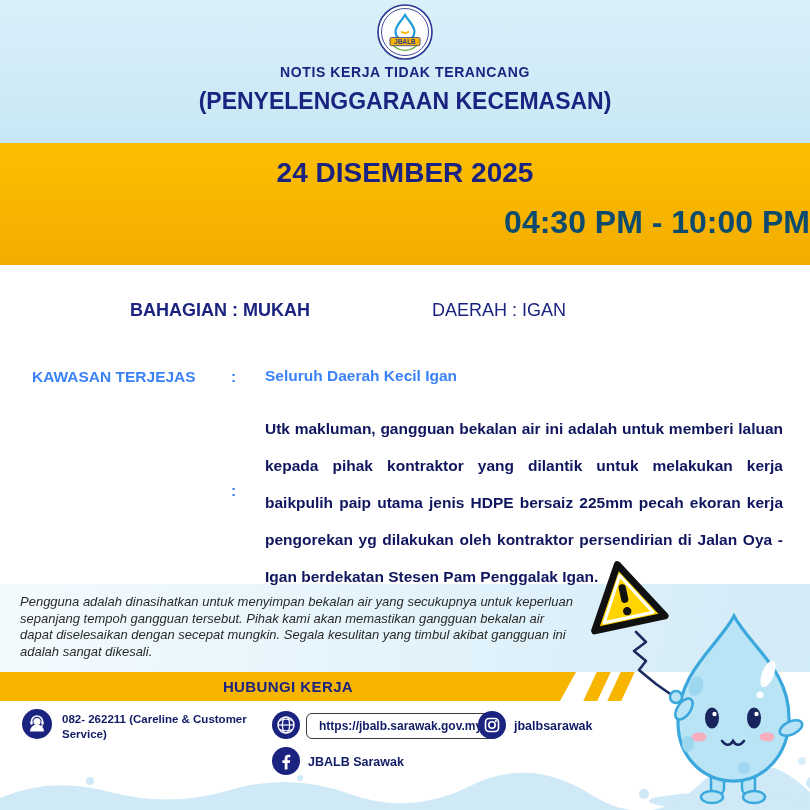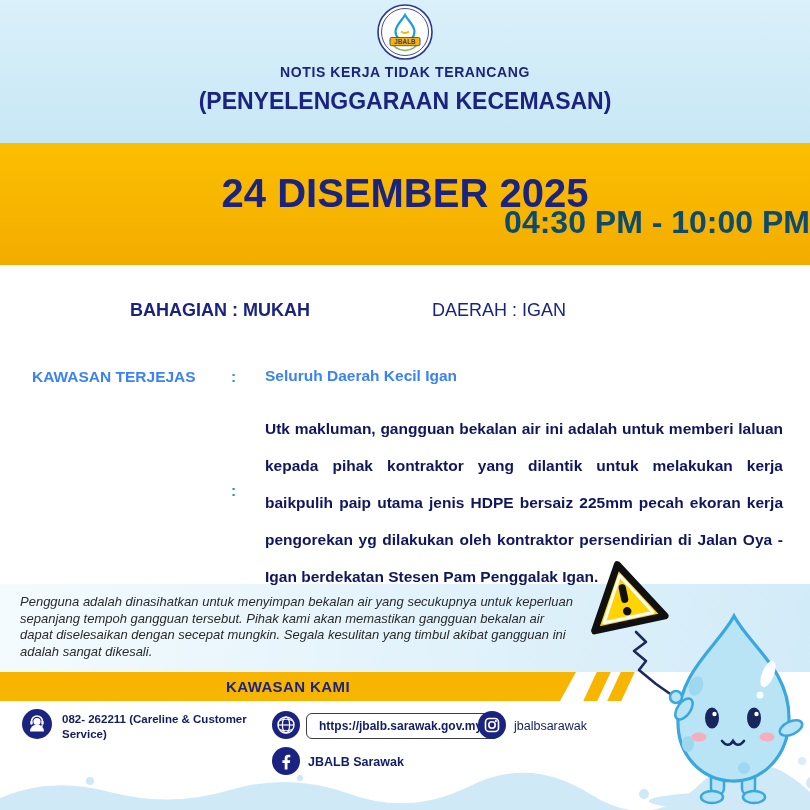--- a/index.html
+++ b/index.html
@@ -18,21 +18,21 @@
 
   
   .logo{ position:absolute; left:377px; top:4px; width:56px; height:56px; }
   .title{ position:absolute; left:0; top:64px; width:100%; text-align:center;
           font-size:14px; font-weight:bold; letter-spacing:.6px; color:#1b2380; }
   .subtitle{ position:absolute; left:0; top:88px; width:100%; text-align:center;
           font-size:23px; font-weight:bold; color:#1b2380; }
 
   
   .date{ position:absolute; left:0; top:157px; width:100%; text-align:center;
-          font-size:40px; font-weight:bold; color:#1b2380;margin-top:14px; }
+          font-size:28px; font-weight:bold; color:#1b2380; }
   .time{ position:absolute; left:0; top:204px; width:100%; text-align:right;
           font-size:32px; font-weight:bold; color:#0c4a6e; }
 
   
   .bahagian{ position:absolute; left:130px; top:300px; font-size:18px; font-weight:bold; color:#1b2380; }
   .daerah{ position:absolute; left:432px; top:300px; font-size:18px; font-weight:normal; color:#1b2380; }
 
   
   .dlabel, .dcolon, .dvalue{ font-size:15.5px; font-weight:bold; color:#3b82f6; }
   .l1{ position:absolute; left:32px;  top:368px; }
@@ -61,21 +61,21 @@
   
   .c-icon{ position:absolute; }
   .careline-icon{ left:22px; top:709px; width:30px; height:30px; }
   .careline-text{ position:absolute; left:62px; top:712px; width:208px;
          font-size:11.5px; font-weight:bold; color:#121c66; line-height:15px; }
   .globe-icon{ left:272px; top:711px; width:28px; height:28px; }
   .url-pill{ position:absolute; left:306px; top:713px; padding:5px 12px;
          border:1.5px solid #3c3c3c; border-radius:6px; background:#fff;
          font-size:12px; font-weight:bold; color:#121c66; }
   .ig-icon{ left:478px; top:711px; width:28px; height:28px; }
-  .ig-text{ position:absolute; left:514px; top:719px; font-size:12.5px; font-weight:normal; color:#121c66; }
+  .ig-text{ position:absolute; left:514px; top:719px; font-size:12.5px; font-weight:bold; color:#121c66; }
   .fb-icon{ left:272px; top:747px; width:28px; height:28px; }
   .fb-text{ position:absolute; left:308px; top:755px; font-size:12.5px; font-weight:bold; color:#121c66; }
 
   
   .mascot{ position:absolute; left:584px; top:558px; width:236px; height:252px; z-index:6; }
 </style>
 </head>
 <body>
 
 <div class="poster">
@@ -111,21 +111,21 @@
   <div class="dlabel l1">KAWASAN TERJEJAS</div>
   <div class="dcolon c1">:</div>
   <div class="dvalue v1">Seluruh Daerah Kecil Igan</div>
 
   <div class="dcolon c2">:</div>
   <div class="para">Utk makluman, gangguan bekalan air ini adalah untuk memberi laluan kepada pihak kontraktor yang dilantik untuk melakukan kerja baikpulih paip utama jenis HDPE bersaiz 225mm pecah ekoran kerja pengorekan yg dilakukan oleh kontraktor persendirian di Jalan Oya - Igan berdekatan Stesen Pam Penggalak Igan.</div>
 
   <div class="disclaimer">Pengguna adalah dinasihatkan untuk menyimpan bekalan air yang secukupnya untuk keperluan sepanjang tempoh gangguan tersebut. Pihak kami akan memastikan gangguan bekalan air dapat diselesaikan dengan secepat mungkin. Segala kesulitan yang timbul akibat gangguan ini adalah sangat dikesali.</div>
 
   <div class="hubungi">
-    <span>KAWASAN KAMI</span>
+    <span>HUBUNGI KERJA</span>
   </div>
   <div class="stripe s1"></div>
   <div class="stripe s2"></div>
 
   <svg class="c-icon careline-icon" viewBox="0 0 30 30">
     <circle cx="15" cy="15" r="15" fill="#1b2380"></circle>
     <circle cx="15" cy="12.5" r="3.6" fill="#fff"></circle>
     <path d="M8 22.5 a7 7 0 0 1 14 0 Z" fill="#fff"></path>
     <path d="M9.5 12.5 a5.5 5.5 0 0 1 11 0" stroke="#fff" stroke-width="1.6" fill="none"></path>
     <rect x="19.3" y="11.8" width="2.4" height="4" rx="1.2" fill="#fff"></rect>

